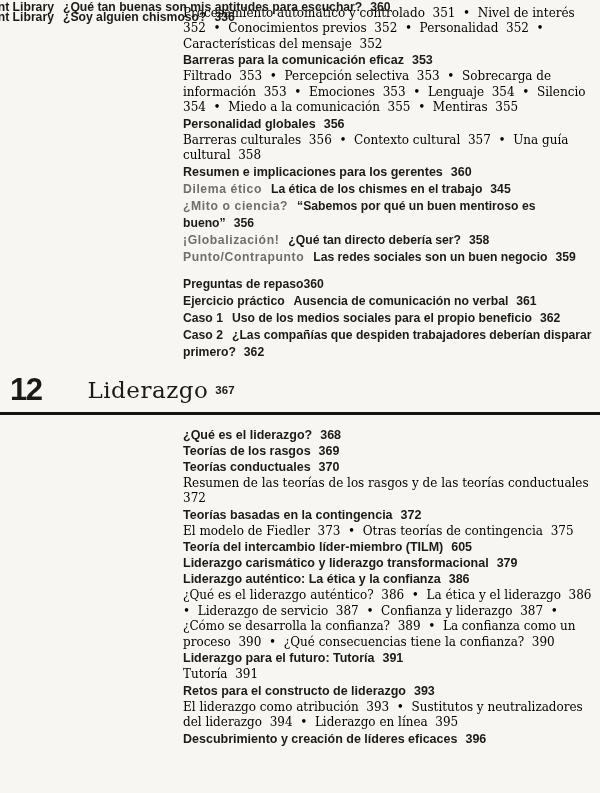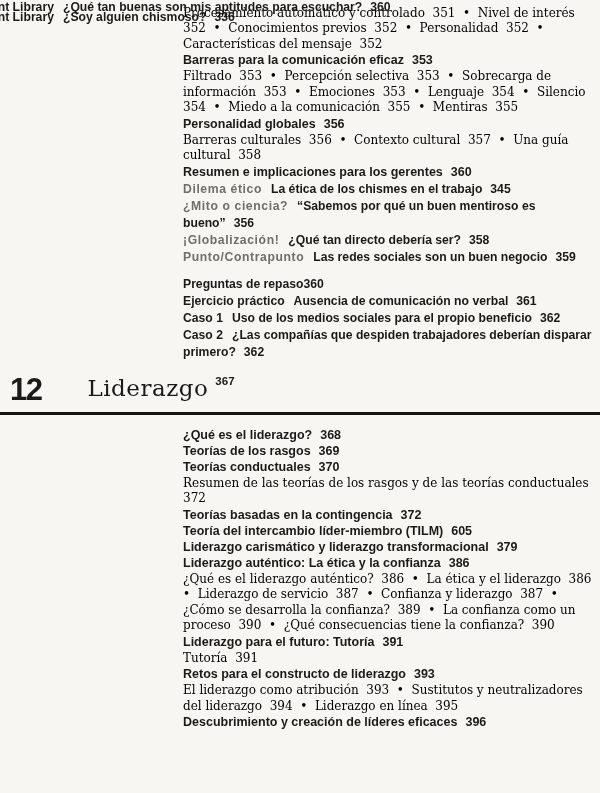--- a/index.html
+++ b/index.html
@@ -26,21 +26,21 @@
   .row.gap{margin-top:10px;}
   .lead{font-weight:700;}
   .sal-lead{font-weight:800;}
   .gray-lead{color:#6f6e6b;letter-spacing:0.6px;}
   .em-lead{font-weight:800;}
   .f-text{margin-left:9px;font-weight:600;}
   .row .f-text + .pg{margin-left:8px;}
   
   .sal{position:absolute;left:-89px;top:-1px;display:flex;align-items:center;}
   
-  .chapter{display:flex;align-items:flex-start;margin:14px 0 0 10px;}
+  .chapter{display:flex;align-items:center;margin:14px 0 0 10px;}
   .ch-num{font-size:31px;font-weight:800;letter-spacing:-1.5px;line-height:30px;}
   .ch-title{font-family:"DejaVu Serif",serif;font-size:23px;margin-left:46px;letter-spacing:0.5px;}
   .ch-page{font-size:11.5px;font-weight:600;margin-left:7px;}
   .rule{border:0;border-top:3px solid #161512;margin:7px 0 0 0;width:600px;}
   .toc-col.second{margin-top:13px;}
 </style>
 </head>
 <body>
 
 <div class="toc-col first">
@@ -76,20 +76,21 @@
   <span class="ch-page">367</span>
 </div>
 <hr class="rule">
 
 <div class="toc-col second">
     <div class="row h"><span class="h-label">¿Qué es el liderazgo?</span><span class="pg">368</span></div>
     <div class="row h"><span class="h-label">Teorías de los rasgos</span><span class="pg">369</span></div>
     <div class="row h"><span class="h-label">Teorías conductuales</span><span class="pg">370</span></div>
     <div class="row b"><span class="b-text">Resumen de las teorías de los rasgos y de las teorías conductuales  372</span></div>
     <div class="row h"><span class="h-label">Teorías basadas en la contingencia</span><span class="pg">372</span></div>
+    <div class="row b"><span class="b-text">El modelo de Fiedler  373  •  Otras teorías de contingencia  375</span></div>
     <div class="row h"><span class="h-label">Teoría del intercambio líder-miembro (TILM)</span><span class="pg">605</span></div>
     <div class="row h"><span class="h-label">Liderazgo carismático y liderazgo transformacional</span><span class="pg">379</span></div>
     <div class="row h"><span class="h-label">Liderazgo auténtico: La ética y la confianza</span><span class="pg">386</span></div>
     <div class="row b"><span class="b-text">¿Qué es el liderazgo auténtico?  386  •  La ética y el liderazgo  386  •  Liderazgo de servicio  387  •  Confianza y liderazgo  387  •  ¿Cómo se desarrolla la confianza?  389  •  La confianza como un proceso  390  •  ¿Qué consecuencias tiene la confianza?  390</span></div>
     <div class="row h"><span class="h-label">Liderazgo para el futuro: Tutoría</span><span class="pg">391</span></div>
     <div class="row b"><span class="b-text">Tutoría  391</span></div>
     <div class="row h"><span class="h-label">Retos para el constructo de liderazgo</span><span class="pg">393</span></div>
     <div class="row b"><span class="b-text">El liderazgo como atribución  393  •  Sustitutos y neutralizadores del liderazgo  394  •  Liderazgo en línea  395</span></div>
     <div class="row h"><span class="h-label">Descubrimiento y creación de líderes eficaces</span><span class="pg">396</span></div>
   </div>

